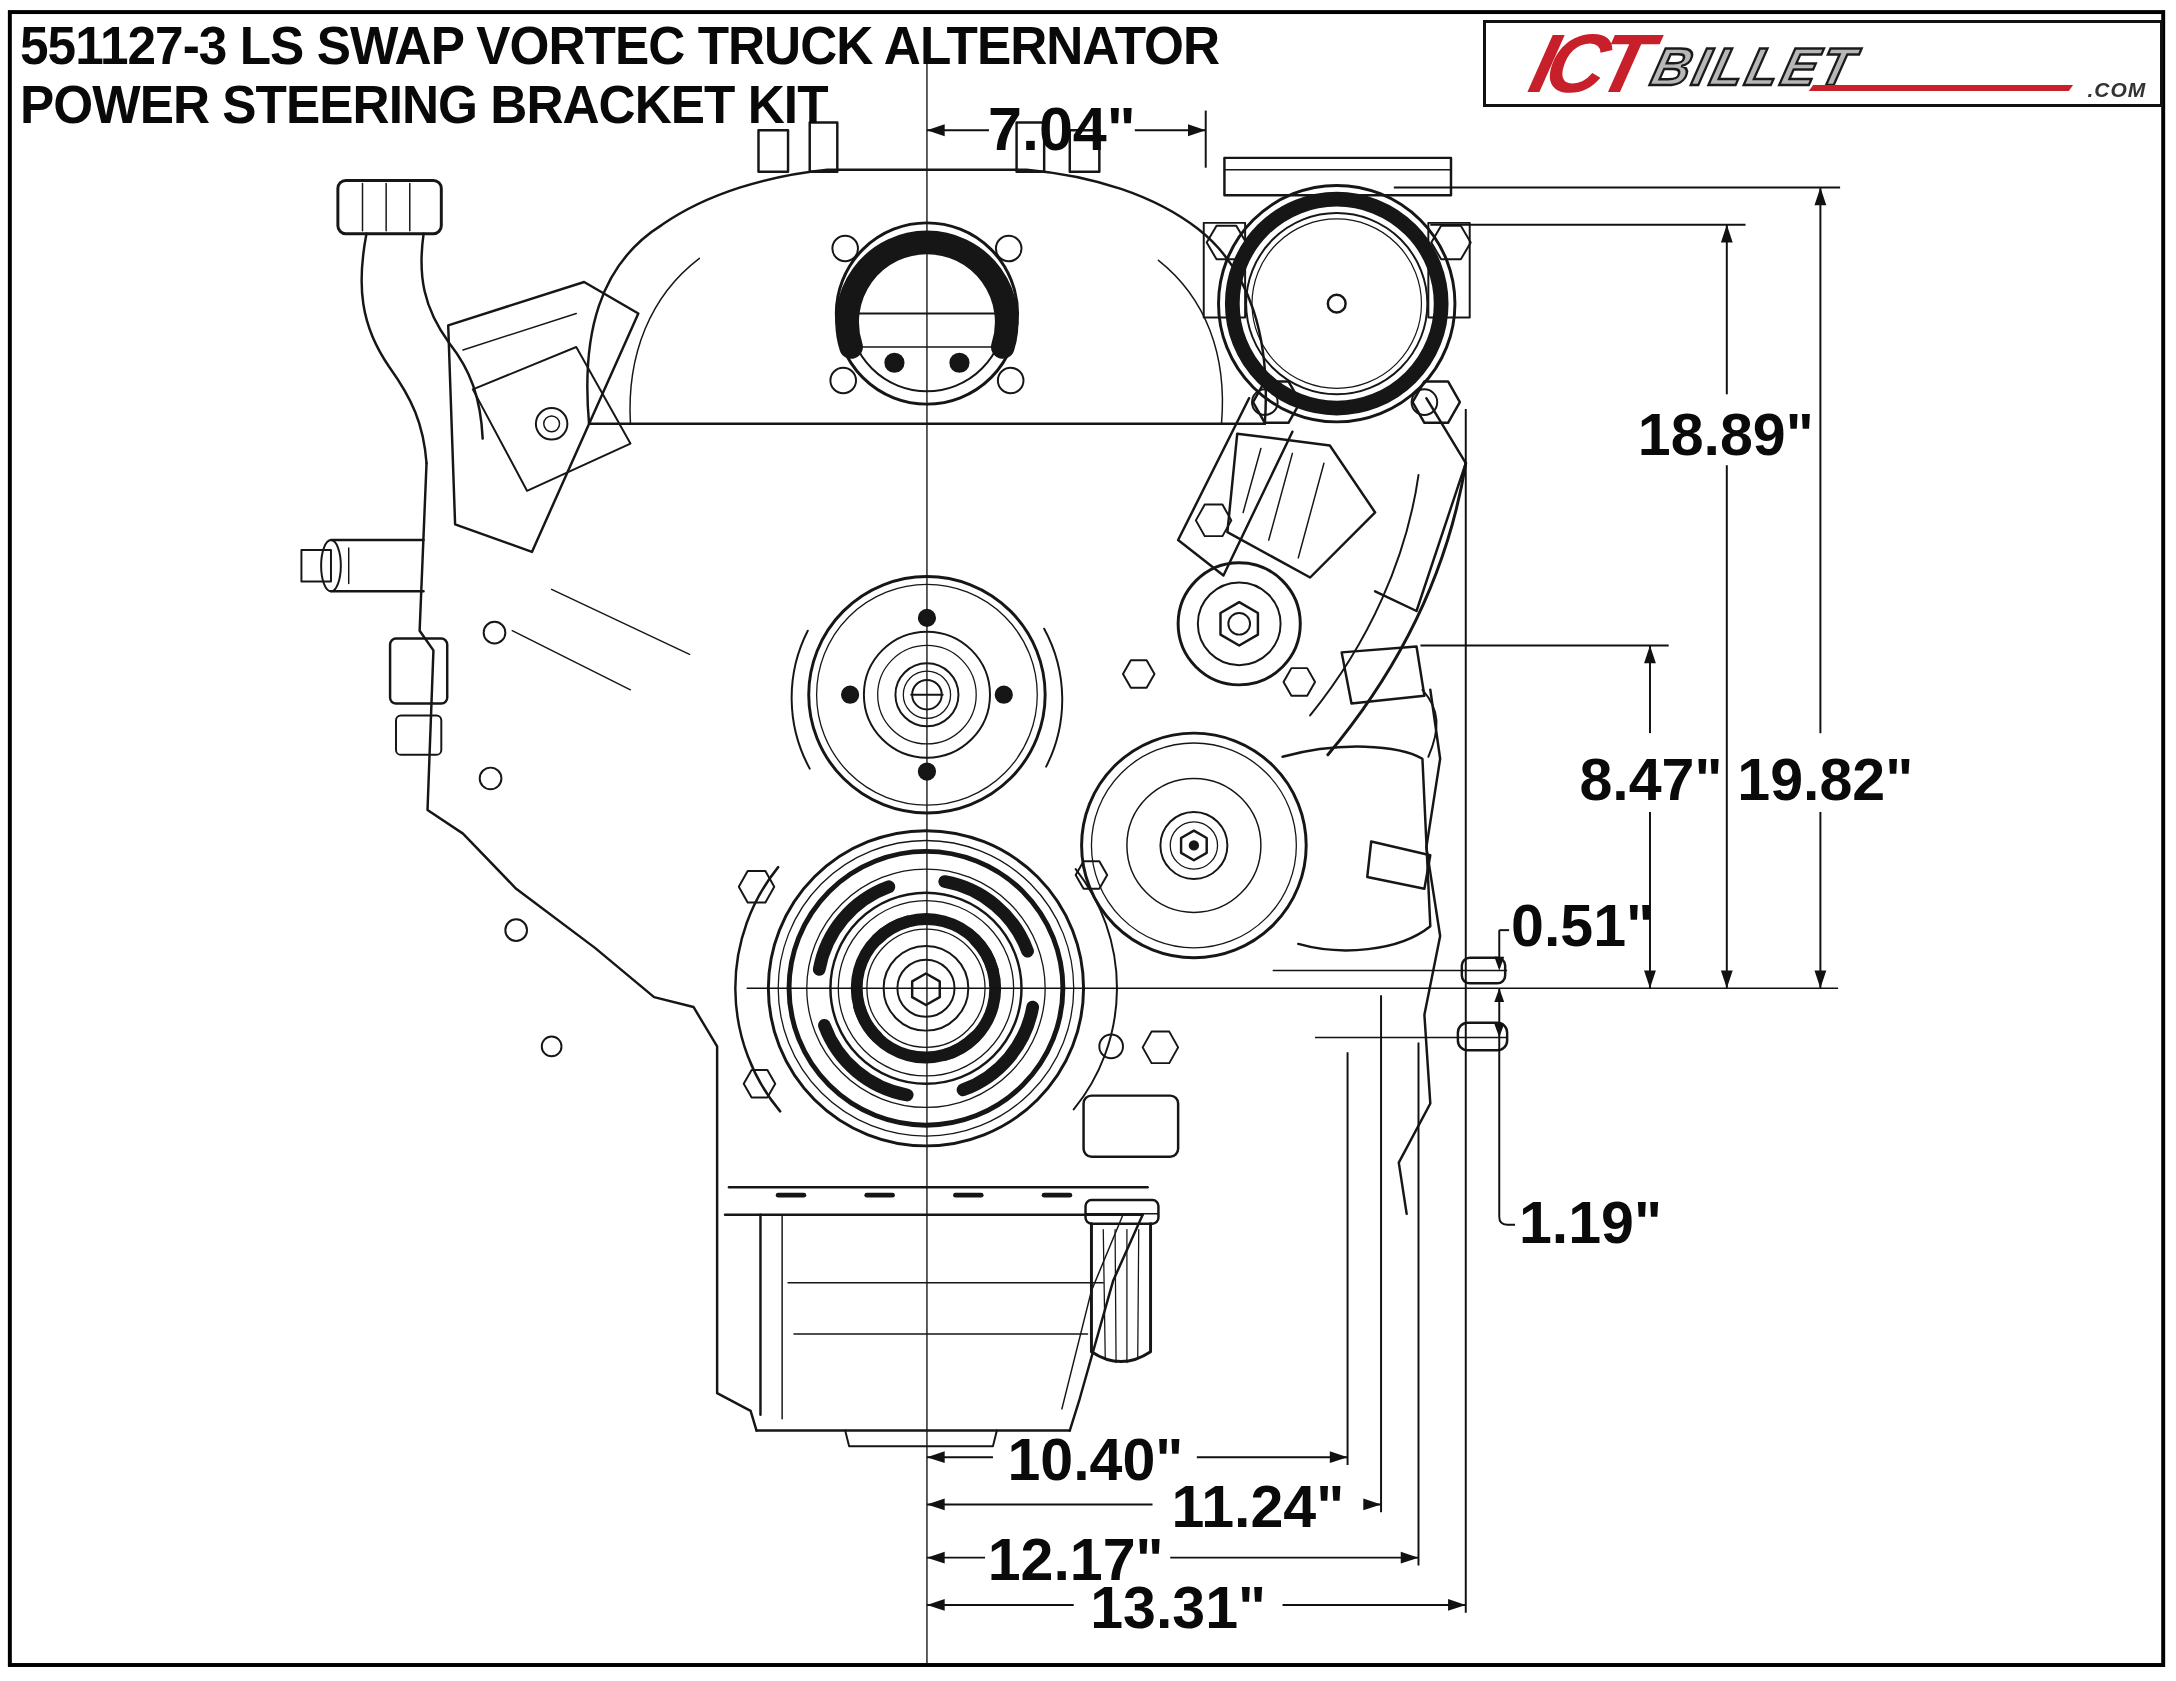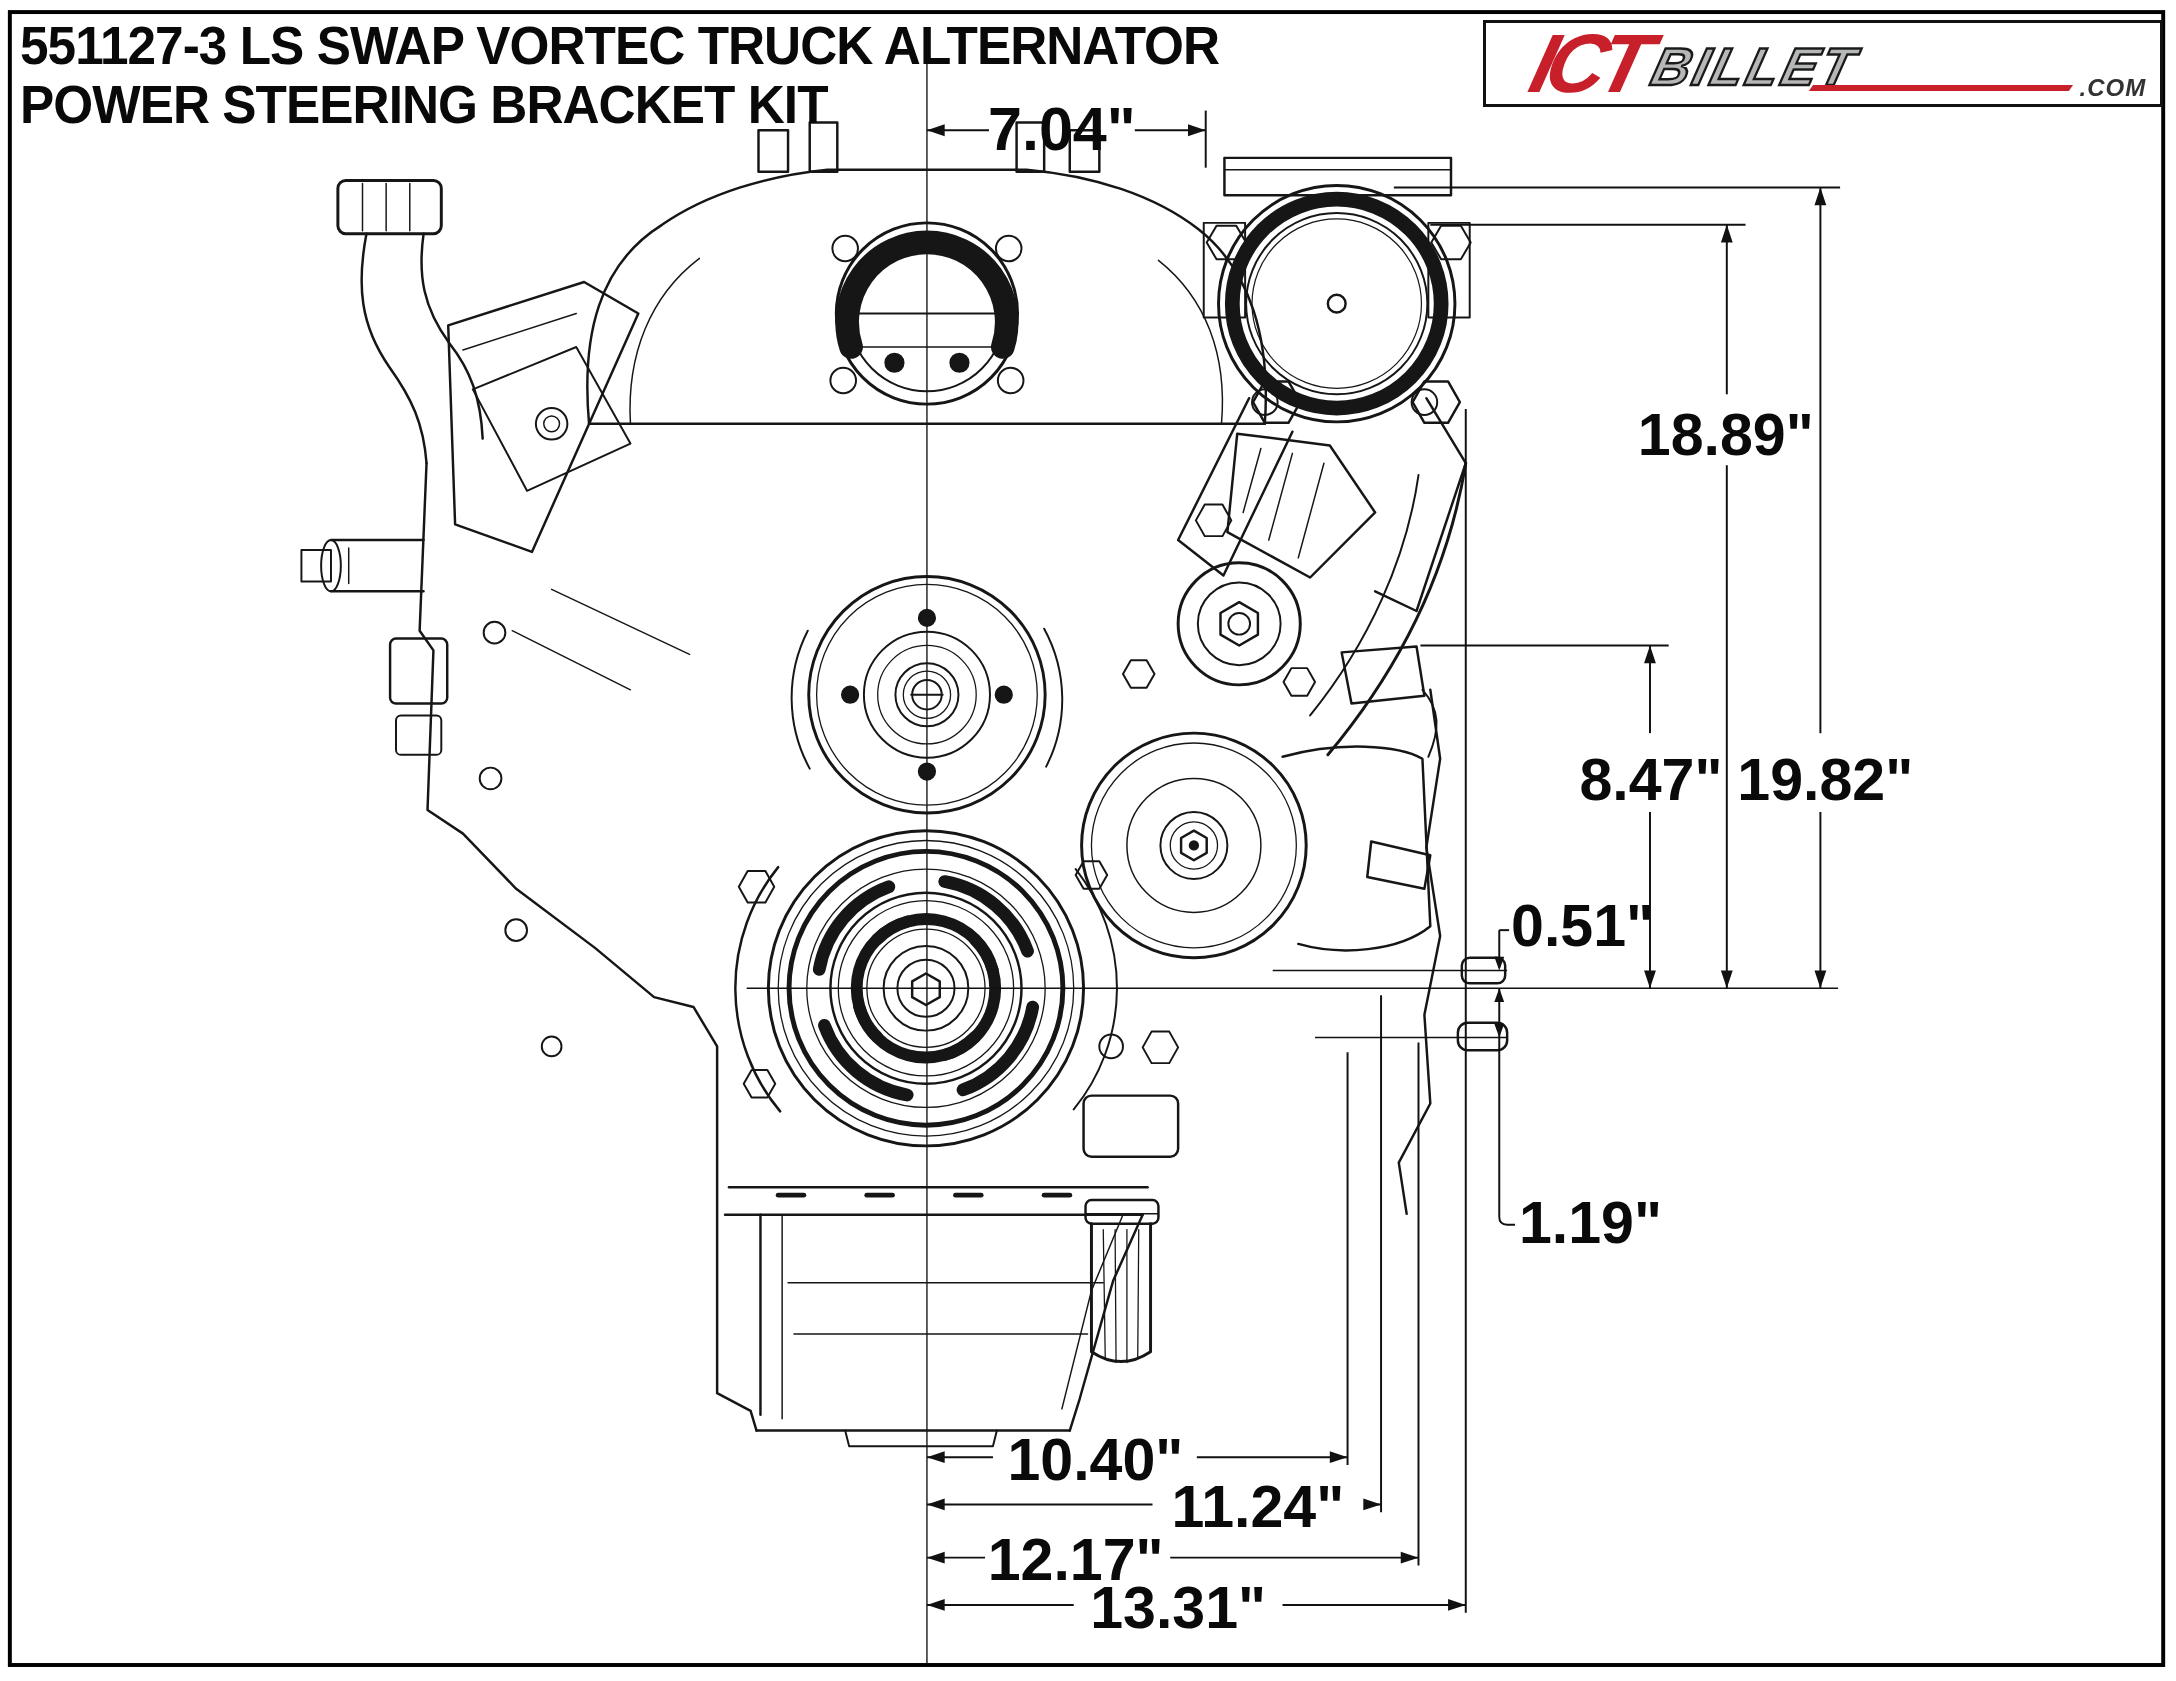--- a/index.html
+++ b/index.html
@@ -13,21 +13,21 @@
         border:3px solid #111;box-sizing:border-box;overflow:hidden;}
   .logo-inner{position:relative;width:100%;height:100%;display:flex;align-items:center;}
   .logo-ict{font-style:italic;font-weight:bold;font-size:83px;color:#c8202a;
             letter-spacing:-7.9px;margin-left:47px;transform:skewX(-14deg);line-height:1;}
   .logo-billet{font-style:italic;font-weight:bold;font-size:53px;color:#b5b7b9;
                -webkit-text-stroke:2.5px #1a1a1a;letter-spacing:3px;margin-left:9.9px;
                transform:skewX(-14deg);line-height:1;margin-top:5.9px;}
   .logo-bar{position:absolute;left:325px;right:89px;bottom:12.8px;height:5.9px;background:#c8202a;
             transform:skewX(-35deg);}
   .logo-com{position:absolute;right:13.8px;bottom:2px;font-style:italic;font-weight:bold;
-            font-size:24px;color:#333;letter-spacing:1px;}
+            font-size:21px;color:#333;letter-spacing:1px;}
   text{font-family:"Liberation Sans",sans-serif;font-weight:bold;fill:#0a0a0a;}
   .dim{font-size:60px;}
   .dim7{font-size:62px;}
 </style>
 </head>
 <body>
 
 <div class="page">
 
 <svg width="2176" height="1682" viewBox="0 0 2209 1707">

